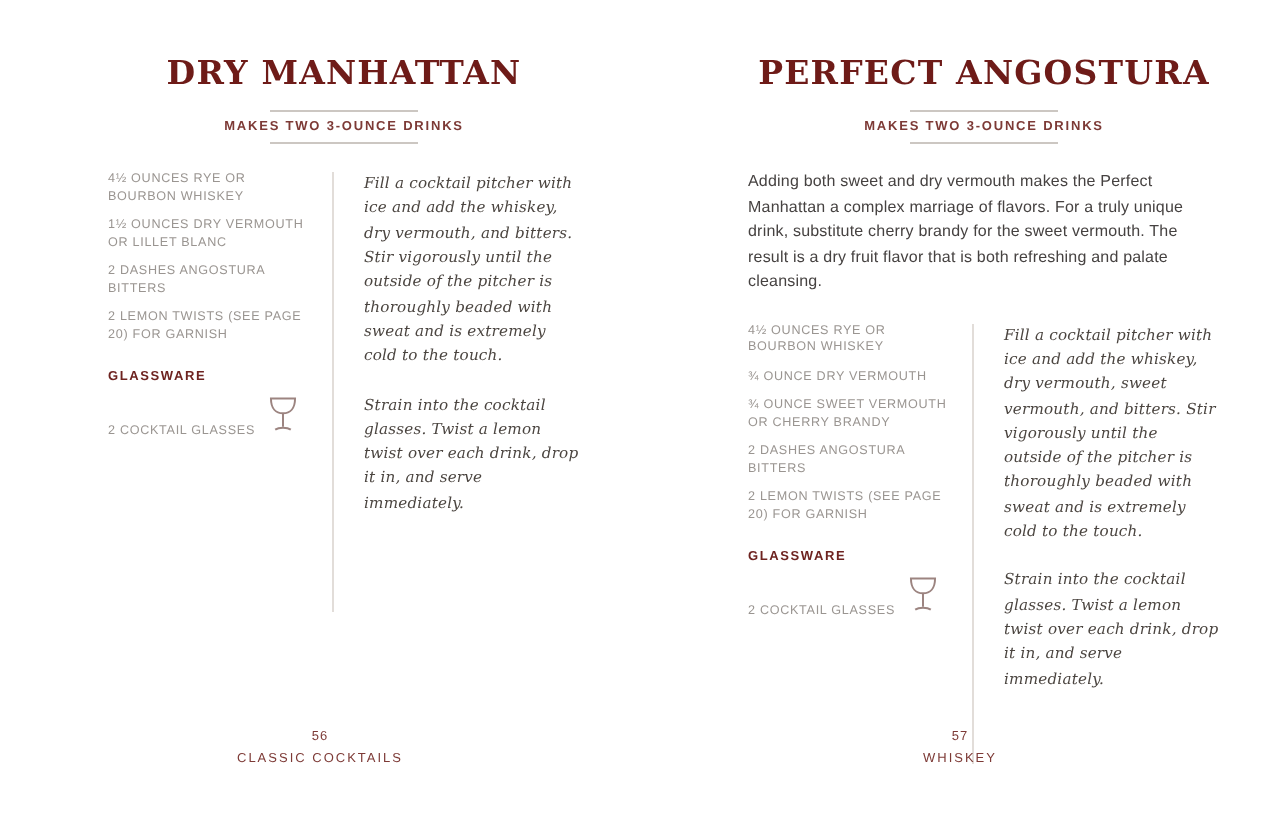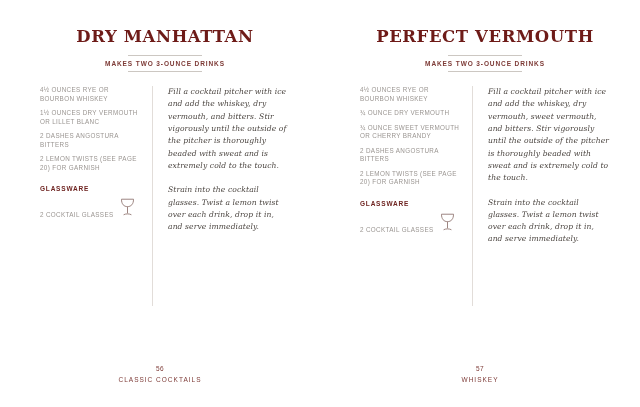--- a/index.html
+++ b/index.html
@@ -2,21 +2,21 @@
 <html><head>
 <meta charset="utf-8">
 <style>
   html, body { margin: 0; padding: 0; background: #ffffff; }
   body {
     width: 640px; height: 407px; overflow: hidden;
     font-family: "Liberation Sans", sans-serif;
     -webkit-font-smoothing: antialiased;
   }
   .spread { display: flex; width: 640px; height: 407px; background: #ffffff; }
-  .page { position: relative; width: 320px; height: 407px; box-sizing: border-box; padding: 28px 30px 0 40px; }
+  .page { position: relative; width: 320px; height: 407px; box-sizing: border-box; padding: 28px 30px 0 54px; }
 
   .recipe-title {
     margin: 0; text-align: center;
     font-family: "DejaVu Serif", "Liberation Serif", serif;
     font-weight: bold; font-size: 16.5px; letter-spacing: 0.6px;
     color: #6e1b18; line-height: 1.1;
   }
   .yield-block { text-align: center; margin-top: 9px; }
   .yield-rule {
     display: block; width: 74px; height: 0; margin: 0 auto;
@@ -110,26 +110,27 @@
       </div>
     </div>
 
     <div class="footer">
       <span class="page-number">56</span>
       <span class="footer-label">CLASSIC COCKTAILS</span>
     </div>
   </div>
 
   <div class="page">
-    <h1 class="recipe-title">PERFECT VERMOUTH</h1>
+    <h1 class="recipe-title">PERFECT ANGOSTURA</h1>
     <div class="yield-block">
       <span class="yield-rule"></span>
       <span class="yield-label">MAKES TWO 3-OUNCE DRINKS</span>
       <span class="yield-rule"></span>
     </div>
+    <p class="intro">Adding both sweet and dry vermouth makes the Perfect Manhattan a complex marriage of flavors. For a truly unique drink, substitute cherry brandy for the sweet vermouth. The result is a dry fruit flavor that is both refreshing and palate cleansing.</p>
 
     <div class="columns">
       <div class="ingredients-col">
         <p class="ingredient">4½ OUNCES RYE OR BOURBON WHISKEY</p>
         <p class="ingredient">¾ OUNCE DRY VERMOUTH</p>
         <p class="ingredient">¾ OUNCE SWEET VERMOUTH OR CHERRY BRANDY</p>
         <p class="ingredient">2 DASHES ANGOSTURA BITTERS</p>
         <p class="ingredient">2 LEMON TWISTS (SEE PAGE 20) FOR GARNISH</p>
         <div class="glassware">
           <p class="glassware-title">GLASSWARE</p>

